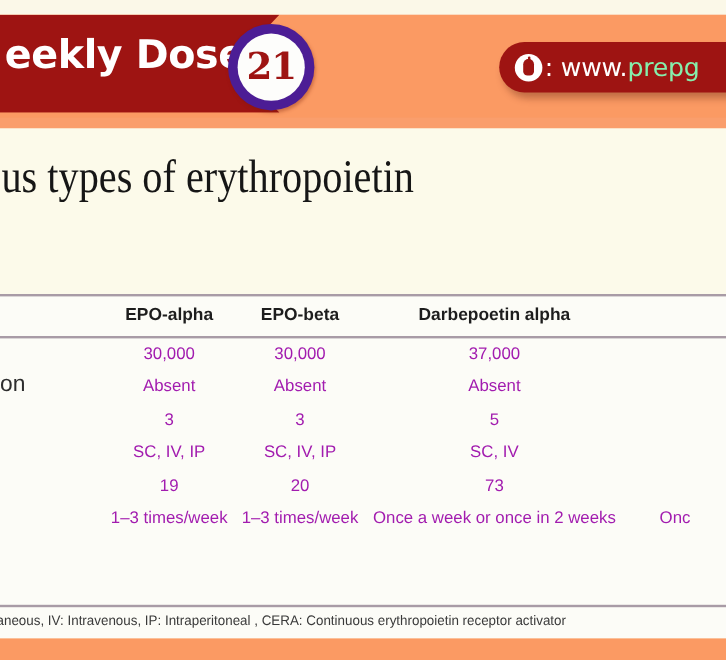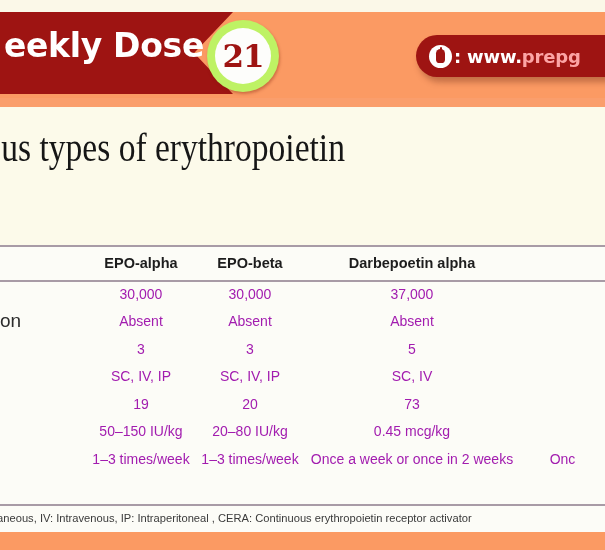--- a/index.html
+++ b/index.html
@@ -56,24 +56,24 @@
     font-size: 33px;
     font-weight: bold;
     letter-spacing: -0.3px;
     white-space: nowrap;
     line-height: 42px;
   }
 
   
   .badge-outer {
     position: absolute;
-    left: 207px; top: 8px;
+    left: 190px; top: 8px;
     width: 72px; height: 72px;
     border-radius: 50%;
-    background: #bef264;
+    background: #4c1d95;
     box-shadow: 1px 2px 3px rgba(120,30,10,0.35);
   }
   .badge-inner {
     position: absolute;
     left: 8px; top: 8px;
     width: 56px; height: 56px;
     border-radius: 50%;
     background: #fdfdfb;
     display: flex;
     align-items: center;
@@ -122,27 +122,27 @@
   .mouse-icon::after {
     content: "";
     position: absolute;
     left: 10.5px; top: 2px;
     width: 2px; height: 5px;
     background: #9e1412;
     border-radius: 1px;
   }
   .url-text {
     font-family: "DejaVu Sans", sans-serif;
-    font-size: 18px;
-    font-weight: bold;
+    font-size: 21px;
+    font-weight: normal;
     white-space: nowrap;
     letter-spacing: -0.2px;
   }
   .url-white { color: #ffffff; }
-  .url-gold { color: #fca5a5; }
+  .url-gold { color: #86efac; }
 
   
   .title-area {
     position: absolute;
     left: 0; top: 95px;
     width: 605px; height: 138px;
     background: #fcfaea;
   }
   .title-text {
     position: absolute;
@@ -337,27 +337,20 @@
         </tr>
         <tr class="body-row">
           <td class="lbl clip"></td>
           <td>19</td>
           <td>20</td>
           <td>73</td>
           <td class="cell-d"></td>
         </tr>
         <tr class="body-row">
           <td class="lbl clip"></td>
-          <td>50–150 IU/kg</td>
-          <td>20–80 IU/kg</td>
-          <td>0.45 mcg/kg</td>
-          <td class="cell-d"></td>
-        </tr>
-        <tr class="body-row">
-          <td class="lbl clip"></td>
           <td>1–3 times/week</td>
           <td>1–3 times/week</td>
           <td>Once a week or once in 2 weeks</td>
           <td class="cell-d">Onc</td>
         </tr>
       </tbody>
     </table>
   </div>
 
   <div class="footnote">

